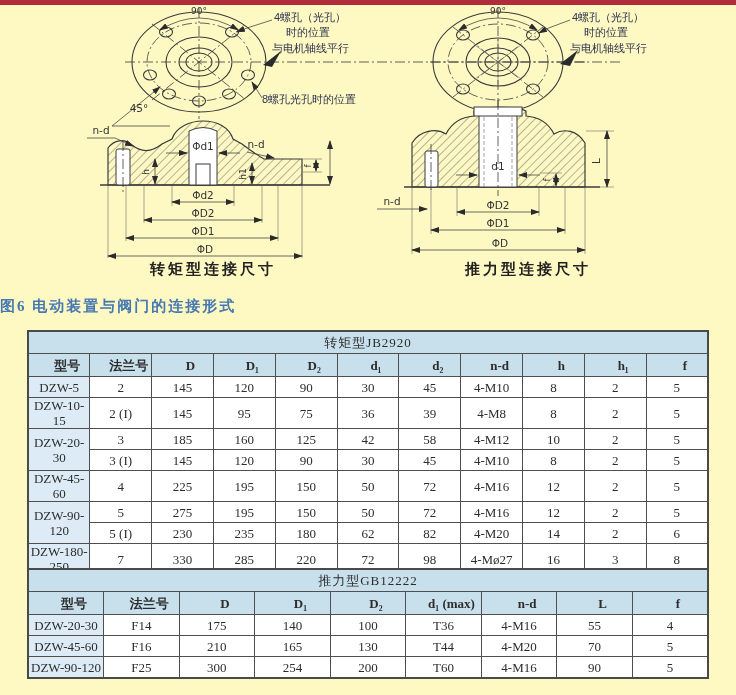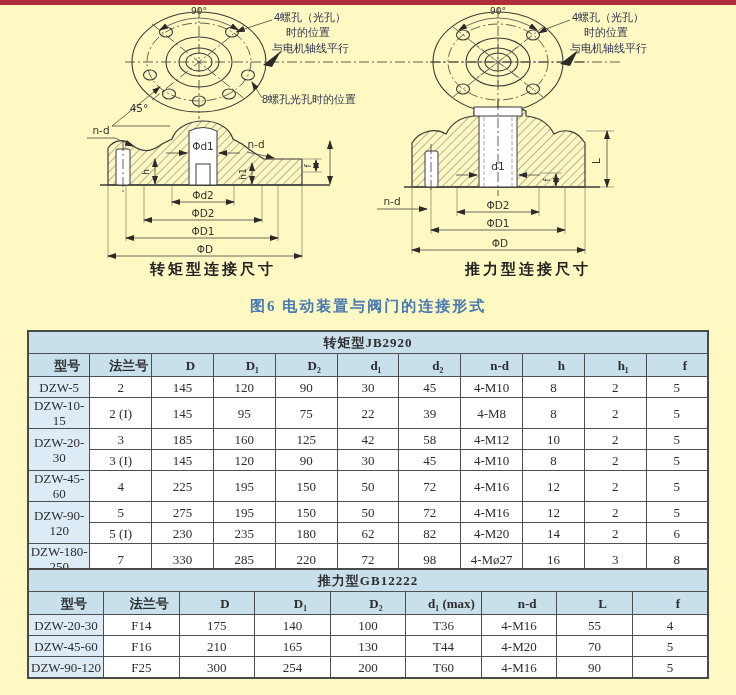--- a/index.html
+++ b/index.html
@@ -19,30 +19,30 @@
   .base{stroke:var(--line,#3b3b3b);stroke-width:1.4;}
   text.dlab{font:10.5px "DejaVu Sans",sans-serif;fill:#333;}
   text.sm{font:9px "DejaVu Sans",sans-serif;fill:#333;}
   text.clab{font:11px "Liberation Sans","DejaVu Sans",sans-serif;fill:var(--label,#2f3550);}
   .arrowfill{fill:#2b2b2b;}
 
   .draw-cap{position:absolute;top:260px;width:200px;text-align:center;font-weight:bold;
             font-size:15px;letter-spacing:3px;color:#222;
             font-family:"Liberation Serif","DejaVu Serif",serif;}
   #cap-left{left:113px;} #cap-right{left:428px;}
-  .fig-cap{position:absolute;top:297px;left:0;width:736px;text-align:center;font-weight:bold;
+  .fig-cap{position:absolute;top:297px;left:0;width:736px;font-weight:bold;
            font-size:15px;letter-spacing:2px;color:var(--caption,#4678b2);
            font-family:"Liberation Serif","DejaVu Serif",serif;}
 
   table{position:absolute;left:27px;width:682px;border-collapse:collapse;table-layout:fixed;
         font-family:"Liberation Serif","DejaVu Serif",serif;font-size:13px;color:#2d2d2d;
         border:2px solid #4a4a4a;background:#fff;}
   #torque-table{top:330px;} #thrust-table{top:568px;}
   td,th{border:1px solid #4f4f4f;text-align:center;padding:0;height:20px;line-height:15px;}
-  .tbl-title{background:var(--hdr,#c8dfec);font-weight:bold;height:21px;letter-spacing:1px;}
+  .tbl-title{background:var(--hdr,#c8dfec);font-weight:normal;height:21px;letter-spacing:1px;}
   th{background:var(--hdr,#c8dfec);font-weight:bold;height:22px;padding-left:16px;}
   td.model-cell{background:var(--model,#dcebf5);margin-top:24px;}
   #torque-table th:nth-child(1){width:134px}#torque-table th:nth-child(2){width:64px}
   #torque-table th:nth-child(3),#torque-table th:nth-child(4),#torque-table th:nth-child(5),
   #torque-table th:nth-child(6),#torque-table th:nth-child(7){width:48px}
   #torque-table th:nth-child(8){width:76px}
   #torque-table th:nth-child(9),#torque-table th:nth-child(10){width:54px}
   #thrust-table th:nth-child(1){width:134px}#thrust-table th:nth-child(2){width:64px}
   #thrust-table th:nth-child(3),#thrust-table th:nth-child(4),#thrust-table th:nth-child(5){width:70px}
   #thrust-table th:nth-child(6){width:96px}
@@ -249,21 +249,21 @@
           <td>8</td>
           <td>2</td>
           <td>5</td>
         </tr>
         <tr>
           <td class="model-cell" rowspan="1">DZW-10-15</td>
           <td>2 (I)</td>
           <td>145</td>
           <td>95</td>
           <td>75</td>
-          <td>22</td>
+          <td>36</td>
           <td>39</td>
           <td>4-M8</td>
           <td>8</td>
           <td>2</td>
           <td>5</td>
         </tr>
         <tr>
           <td class="model-cell" rowspan="2">DZW-20-30</td>
           <td>3</td>
           <td>185</td>

